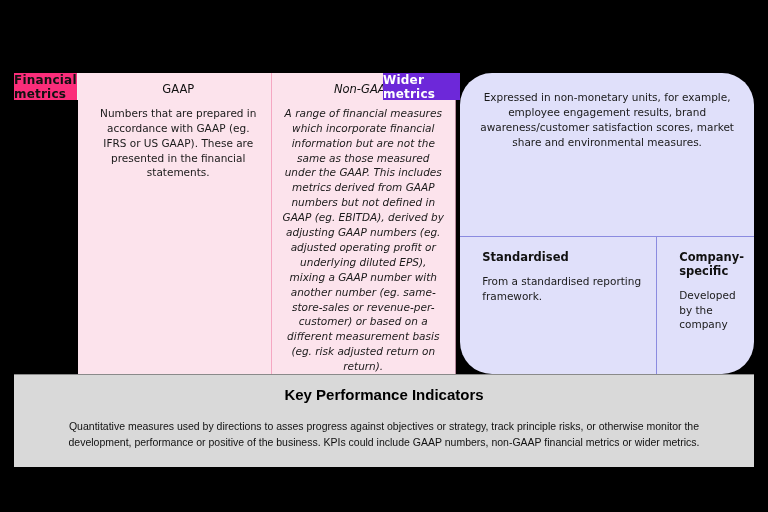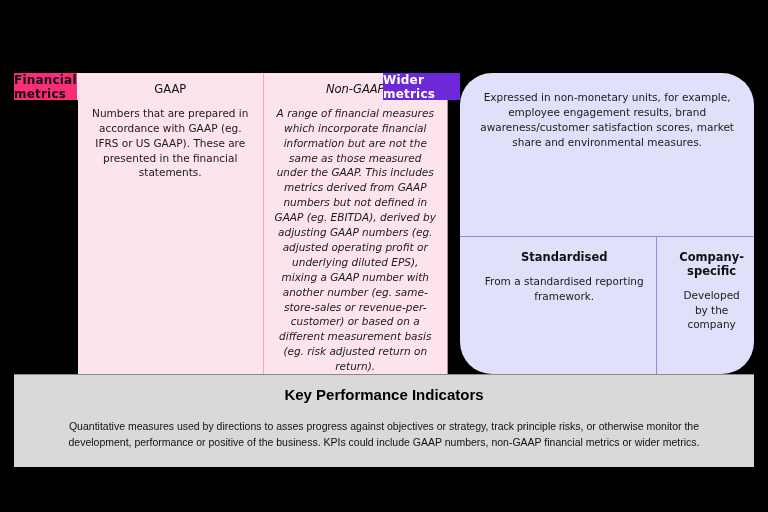--- a/index.html
+++ b/index.html
@@ -68,20 +68,21 @@
     box-sizing: border-box;
   }
 
   
   .pink-cols {
     display: flex;
     flex-direction: row;
     width: 100%;
     background: #FCE3EC;
     border-right: 1px solid #B4889B;
+    padding-left: 8px;
   }
   .pink-col {
     box-sizing: border-box;
     padding: 10px 9px 0 9px;
     text-align: center;
   }
   .pink-col-gaap    { width: 186px; border-right: 1px solid #F5A7C2; }
   .pink-col-nongaap { width: 183px; font-style: italic; }
 
   
@@ -100,21 +101,21 @@
     border-bottom: 1px solid #8B8BE0;
   }
   .blue-bottom {
     flex: 1;
     display: flex;
     flex-direction: row;
   }
   .blue-sub {
     box-sizing: border-box;
     padding: 14px 10px 0 10px;
-    text-align: center;
+    text-align: left;
     margin-left: 12px;
   }
   .blue-sub-std { width: 185px; border-right: 1px solid #8B8BE0; }
   .blue-sub-co  { flex: 1; }
 
   .cell-title {
     font-size: 11.5px;
     color: #111111;
     margin: 0 0 9px 0;
     line-height: 1.2;

